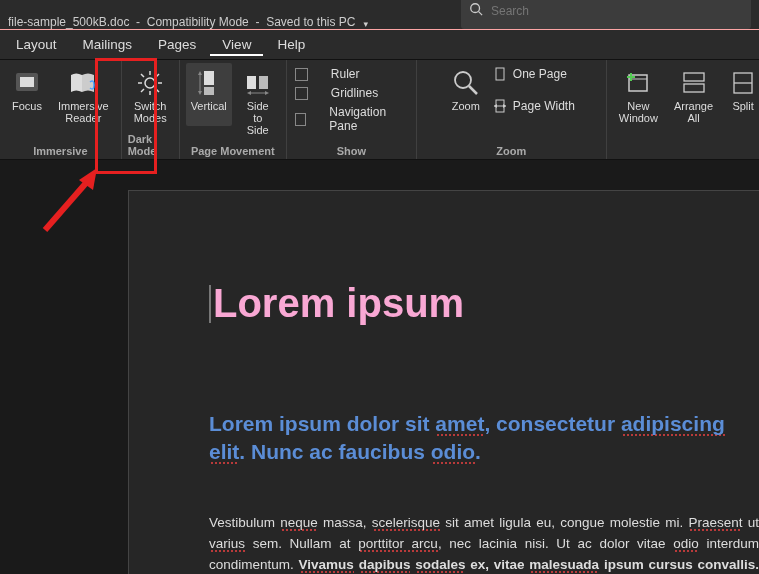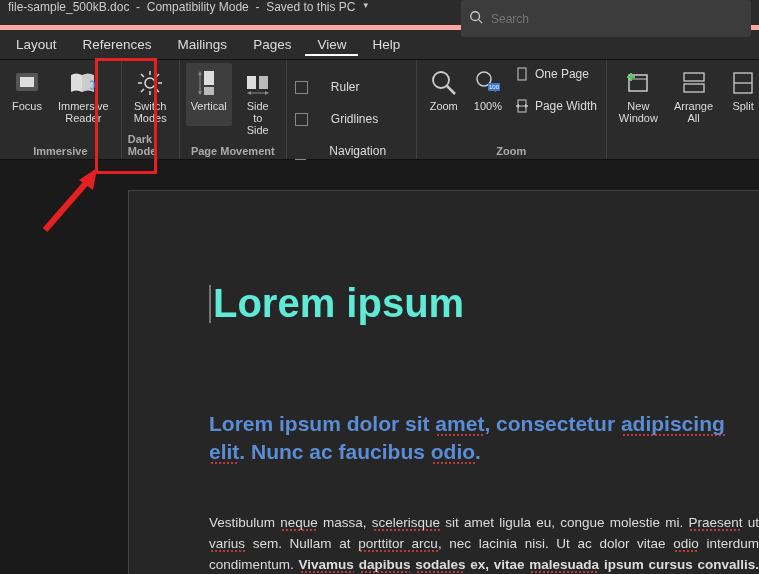--- a/index.html
+++ b/index.html
@@ -5,25 +5,25 @@
 * { margin: 0; padding: 0; box-sizing: border-box; }
 body {
   width: 759px; height: 574px;
   background: #1e1e1e;
   font-family: "Segoe UI", sans-serif;
   color: #ddd;
   overflow: hidden;
   position: relative;
 }
 .titlebar {
-  display: flex; align-items: flex-start;
+  display: flex; align-items: flex-end;
   height: 30px; background: #2b2b2b;
   padding: 0 8px;
   font-size: 12px;
-  border-bottom: 5px solid #fca5a5;
+  border-bottom: 1px solid #fca5a5;
 }
 .titlebar .title-text { color: #ccc; }
 .titlebar .dropdown-caret { margin-left: 8px; font-size: 9px; color: #ccc; cursor: pointer; }
 .searchbox {
   margin-left: auto;
   display: flex; align-items: center;
   background: #3c3c3c; border-radius: 3px;
   padding: 3px 8px; width: 290px; height: 37px;
   color: #ccc; font-size: 12px;
 }
@@ -71,21 +71,21 @@
   font-size: 11px; color: #ddd; text-align: center;
   min-width: 40px; border-radius: 2px;
 }
 .vbtn .icon { height: 32px; display:flex; align-items:center; justify-content:center; margin-bottom: 1px; }
 .vbtn span.lbl { line-height: 12px; }
 .vbtn.selected { background: #3e3e3e; }
 .checklist {
   display: flex; flex-direction: column; gap: 5px;
   padding: 4px 4px 0 2px; font-size: 12px;
 }
-.checkitem { display: flex; align-items: flex-end; gap: 23px; cursor: pointer; margin-top: 13px; }
+.checkitem { display: flex; align-items: center; gap: 23px; cursor: pointer; }
 .checkbox {
   width: 13px; height: 13px; border: 1px solid #888;
   background: #2b2b2b;
 }
 .zoom-opts {
   display: flex; flex-direction: column; gap: 18px;
   padding: 4px 2px 0 2px; font-size: 12px;
 }
 .zopt { display:flex; align-items:center; gap:5px; cursor:pointer; }
 .zopt .zicon { width:16px; height:14px; display:inline-flex; align-items:center; justify-content:center; }
@@ -105,21 +105,21 @@
   background: #1a1a1a; display: flex;
 }
 .left-margin { width: 128px; flex-shrink: 0; }
 .page {
   flex: 1; background: #262626;
   border-top: 1px solid #444; border-left: 1px solid #444;
   margin-top: 30px; padding: 90px 0 0 80px;
   position: relative; overflow: hidden;
 }
 .doc-title {
-  color: #5eead4; font-size: 40px; font-weight: bold;
+  color: #f9a8d4; font-size: 40px; font-weight: bold;
   font-family: Arial, sans-serif;
 }
 .doc-title::before {
   content: ""; display:inline-block;
   border-left: 2px solid #777; height: 38px;
   margin-right: 2px; vertical-align: -6px;
 }
 .subhead {
   color: #5b8dd6; font-size: 21px; font-weight: bold;
   font-family: Arial, sans-serif;
@@ -151,21 +151,20 @@
           <circle cx="7" cy="7" r="5" stroke="#ccc" stroke-width="1.5" fill="none"></circle>
           <line x1="11" y1="11" x2="15" y2="15" stroke="#ccc" stroke-width="1.5"></line>
         </svg>
     </span>
     <input placeholder="Search" style="">
   </div>
 </div>
 
 <div class="tabs">
   <div class="tab">Layout</div>
-  <div class="tab">References</div>
   <div class="tab">Mailings</div>
   <div class="tab">Pages</div>
   <div class="tab active">View</div>
   <div class="tab">Help</div>
 </div>
 
 <div class="ribbon">
 
   <div class="group">
     <div class="group-body">
@@ -276,32 +275,20 @@
       <div class="vbtn">
         <div class="icon">
           <svg width="28" height="28" viewBox="0 0 28 28">
               <circle cx="11" cy="11" r="8" fill="none" stroke="#ccc" stroke-width="1.8"></circle>
               <line x1="17" y1="17" x2="25" y2="25" stroke="#ccc" stroke-width="2.5"></line>
             </svg>
         </div>
         <span class="lbl">Zoom</span>
         <span class="lbl">&nbsp;</span>
       </div>
-      <div class="vbtn">
-        <div class="icon">
-          <svg width="28" height="28" viewBox="0 0 28 28">
-              <circle cx="10" cy="10" r="7" fill="none" stroke="#ccc" stroke-width="1.5"></circle>
-              <line x1="15" y1="15" x2="22" y2="22" stroke="#ccc" stroke-width="2"></line>
-              <rect x="14" y="14" width="12" height="8" rx="1" fill="#3b78cf"></rect>
-              <text x="20" y="20" font-size="6" fill="#fff" text-anchor="middle">100</text>
-            </svg>
-        </div>
-        <span class="lbl">100%</span>
-        <span class="lbl">&nbsp;</span>
-      </div>
       <div class="zoom-opts">
         <div class="zopt">
           <span class="zicon">
               <svg width="14" height="14" viewBox="0 0 14 14">
                 <rect x="3" y="1" width="8" height="12" fill="none" stroke="#ccc"></rect>
               </svg>
             </span>
           <span>One Page</span>
         </div>
         <div class="zopt">

